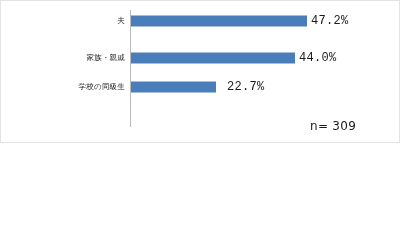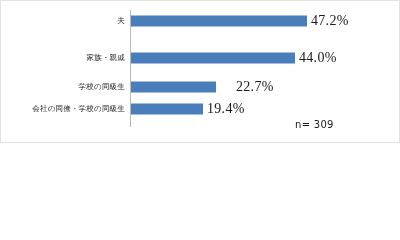--- a/index.html
+++ b/index.html
@@ -59,31 +59,31 @@
     top: 50%;
     transform: translateY(-50%);
     height: 11px;
     background: #4a7ebb;
   }
   .bar-value {
     position: absolute;
     top: 50%;
     transform: translateY(-50%);
     white-space: nowrap;
-    font-size: 14px;
+    font-size: 12px;
     line-height: 1;
     color: #1a1a1a;
     letter-spacing: 0.3px;
-    font-family: Liberation Serif, serif;
+    font-family: Liberation Mono, monospace;
   }
   #sample-size-note {
     position: absolute;
-    left: 294px;
+    left: 309px;
     top: 119px;
-    font-size: 10px;
+    font-size: 12px;
     line-height: 1;
     color: #1a1a1a;
     letter-spacing: 0.3px;
     white-space: nowrap;
     font-family: "DejaVu Sans", "Liberation Sans", sans-serif;
   }
 </style>
 </head>
 <body>
 
@@ -101,25 +101,20 @@
     <div class="bar-row" style="top:46px;">
       <span class="cat-label">家族・親戚</span>
       <span class="bar" style="width:164px;"></span>
       <span class="bar-value" style="left:298px;">44.0%</span>
     </div>
 
 
     <div class="bar-row" style="top:75px;">
       <span class="cat-label">学校の同級生</span>
       <span class="bar" style="width:85px;"></span>
-      <span class="bar-value" style="left:235px;">22.7%</span>
+      <span class="bar-value" style="left:226px;">22.7%</span>
     </div>
 
-    <div class="bar-row" style="top:97px;">
-      <span class="cat-label">会社の同僚・学校の同級生</span>
-      <span class="bar" style="width:72px;"></span>
-      <span class="bar-value" style="left:206px;">19.4%</span>
-    </div>
 
     <div id="sample-size-note">n= 309</div>
 
   </div>
 </div>
 
 </body></html>

